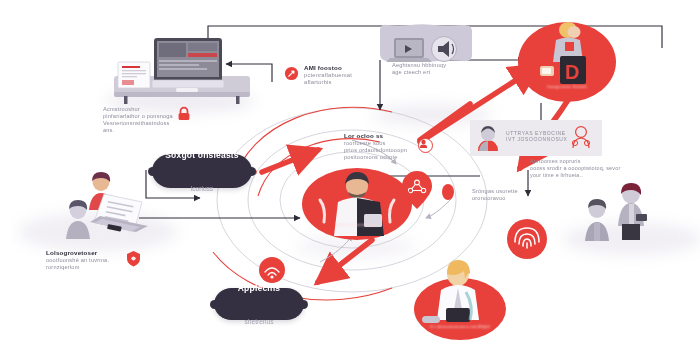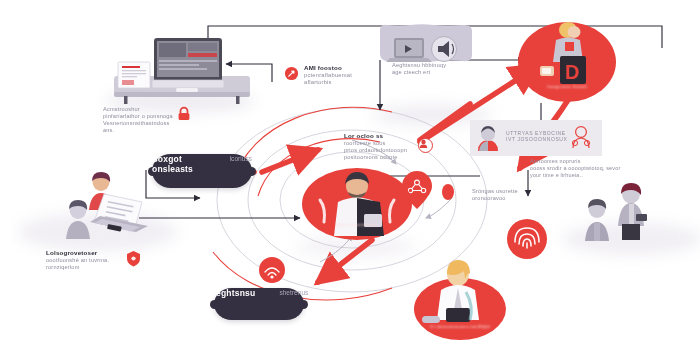--- a/index.html
+++ b/index.html
@@ -10,21 +10,21 @@
   .txt{position:absolute;line-height:1.28;letter-spacing:.2px;
        -webkit-font-smoothing:antialiased;filter:blur(.55px);}
   .t-title{font-weight:bold;color:#2d2b38;}
   .t-body{color:#8e8c9c;}
 
   
   .blob{position:absolute;border-radius:50%;filter:blur(7px);}
 
   
   .badge{position:absolute;background:#343041;border-radius:22px/20px;
-         display:flex;flex-direction:row;align-items:flex-start;justify-content:center;
+         display:flex;flex-direction:column;align-items:center;justify-content:center;
          box-shadow:0 2px 5px rgba(40,35,60,.18);gap:24px;}
   .badge .bt{font-weight:bold;color:#ffffff;font-size:8.5px;filter:blur(.5px);letter-spacing:.2px;}
   .badge .bs{color:#a7a4b5;font-size:6.6px;filter:blur(.55px);margin-top:1px;}
   
   .badge:before,.badge:after{content:"";position:absolute;width:9px;height:9px;border-radius:50%;
         background:#343041;top:50%;margin-top:-4.5px;}
   .badge:before{left:-4px;} .badge:after{right:-4px;}
 
   
   .redell{position:absolute;border-radius:50%;background:#e8413c;}
@@ -312,21 +312,21 @@
       <circle cx="14" cy="21" r="1.6" fill="#ffffff"></circle>
     </svg>
   </div>
 
   <div class="badge" style="left:152px;top:154px;width:100px;height:34px;">
     <div class="bt">Soxgot onsleasts</div>
     <div class="bs">lcoriuss</div>
   </div>
 
   <div class="badge" style="left:214px;top:288px;width:90px;height:32px;">
-    <div class="bt">Aeghtsnsu</div>
+    <div class="bt">Applecins</div>
     <div class="bs">shetrenus</div>
   </div>
 
   <div style="position:absolute;left:84px;top:172px;width:34px;height:40px;">
     <svg width="34" height="40" class="sv-soft">
       <ellipse cx="17" cy="10" rx="8.5" ry="9" fill="#e8b894"></ellipse>
       <path d="M8,9 q0,-9 9,-9 q10,0 9,10 q-3,-4 -9,-4 q-6,0 -9,3 z" fill="#6e2f4a"></path>
       <path d="M5,38 q2,-17 12,-17 q10,0 12,17 z" fill="#e0484a"></path>
       <ellipse cx="29" cy="36" rx="6" ry="3" fill="#d9d6e0"></ellipse>
     </svg>

